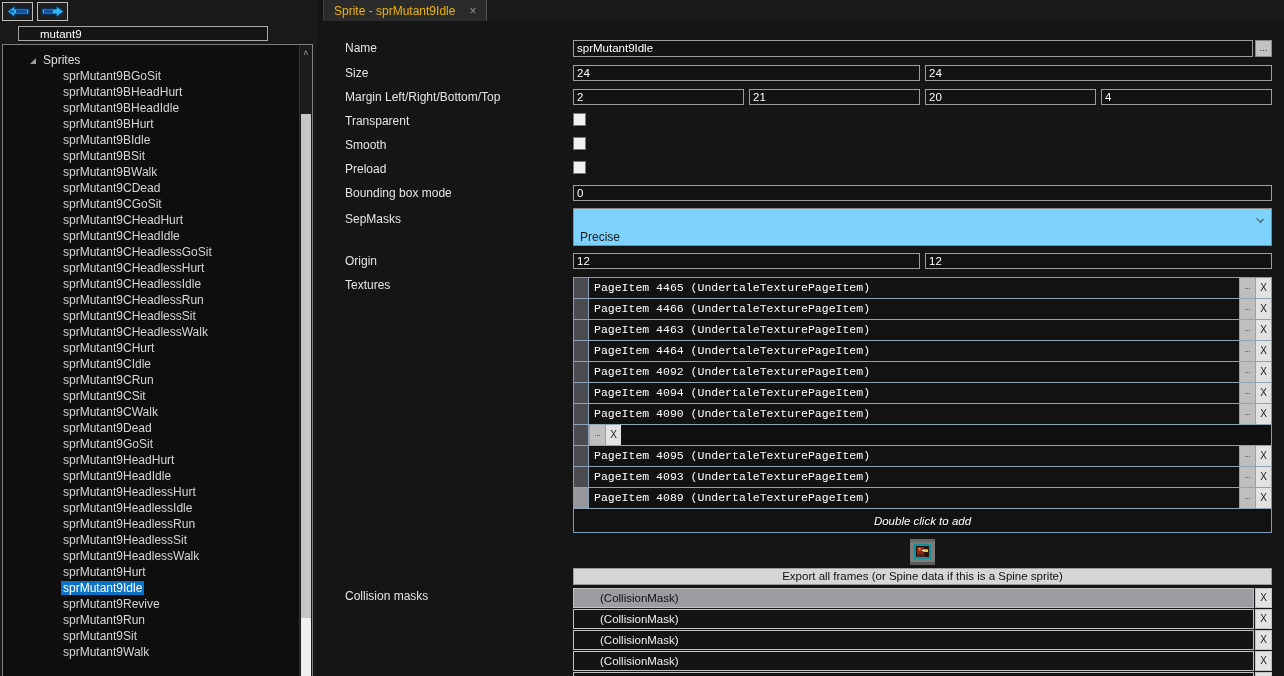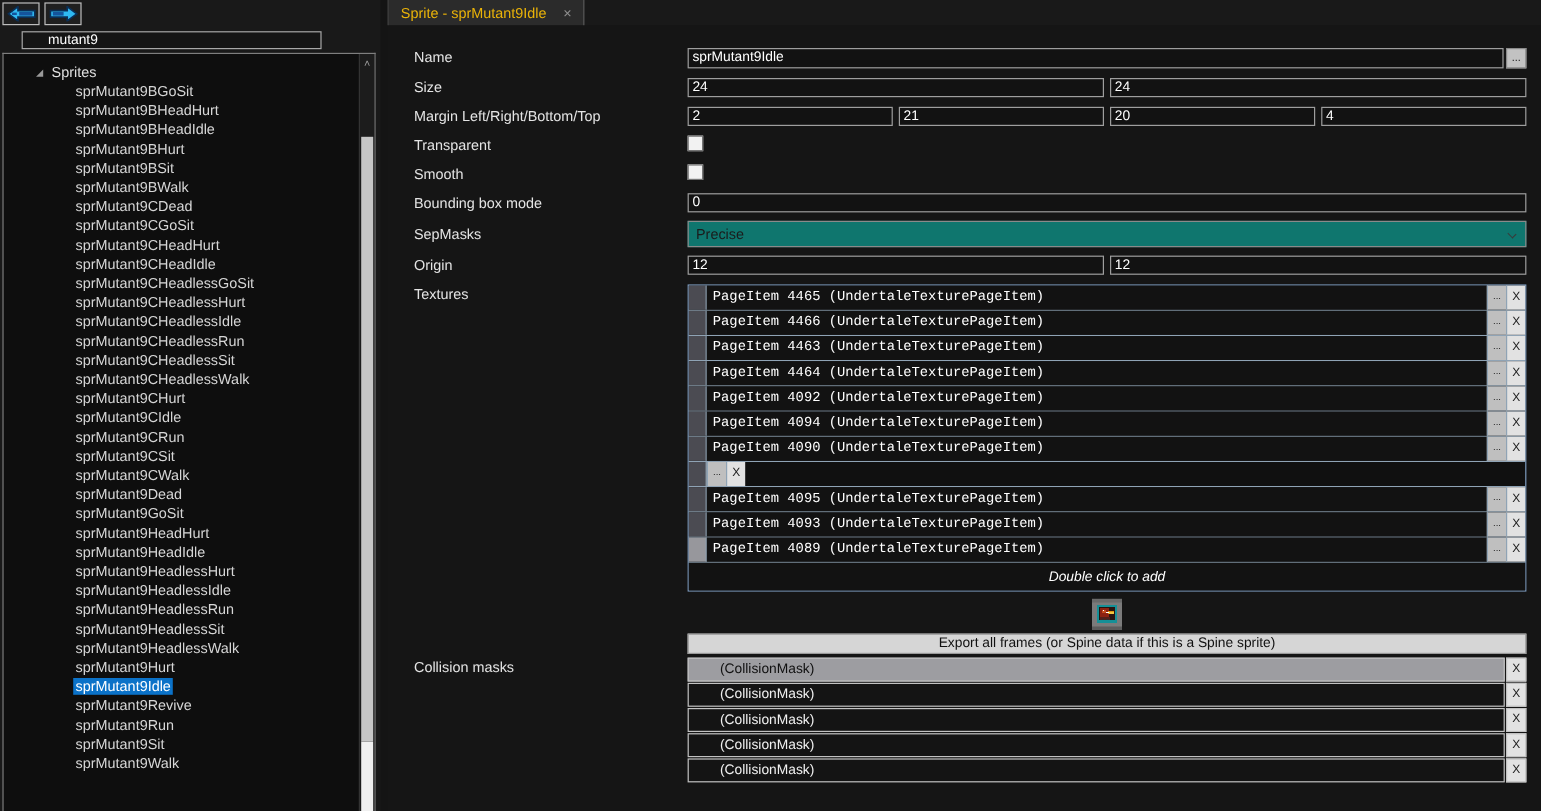--- a/index.html
+++ b/index.html
@@ -35,21 +35,21 @@
   .tab .t-close { font-size:12px; color:#8f8f8f; cursor:pointer; }
   .content { padding-top:19px; }
   .prop-row { display:flex; align-items:flex-start; margin:0 12px 8px 22px; }
   .prop-label { width:228px; flex:none; font-size:12px; color:#e4e4e4; padding-top:1px; }
   .prop-fields { flex:1; display:flex; gap:5px; min-width:0; }
   .tfield { height:16px; background:#121212; border:1px solid #9e9e9e; color:#fff; font-size:11.5px; line-height:14px; padding:0 3px; overflow:hidden; white-space:nowrap; }
   .grow { flex:1; }
   .more-btn { width:17px; height:17px; background:#c2c2c2; border:1px solid #8a8a8a; color:#1a1a1a; font-size:9px; line-height:15px; text-align:center; cursor:pointer; flex:none; }
   .checkbox { width:13px; height:13px; background:#f2f2f2; border:1px solid #767676; cursor:pointer; }
   .row-check { margin-bottom:9px; }
-  .dropdown { height:22px; background:#0f766e; border:1px solid #8a8a8a; color:#1b1b1b; font-size:12px; line-height:20px; padding:0 6px; position:relative; cursor:pointer; }
+  .dropdown { height:22px; background:#7dd3fc; border:1px solid #8a8a8a; color:#1b1b1b; font-size:12px; line-height:20px; padding:18px 6px; position:relative; cursor:pointer; }
   .dd-chevron { position:absolute; right:8px; top:7px; width:6px; height:6px; border-right:1px solid #3a3a3a; border-bottom:1px solid #3a3a3a; transform:rotate(45deg) scale(1,0.8); }
   
   .tex-list { border:1px solid #7e9cbe; background:#101010; width:100%; }
   .tex-row { display:flex; height:21px; border-bottom:1px solid #8fa3b5; }
   .tex-row .row-head { width:15px; flex:none; background:#4b4b52; border-right:1px solid #8fa3b5; cursor:pointer; }
   .tex-row .row-head.current { background:#97979c; }
   .tex-row .row-text { flex:1; background:#121212; color:#fff; font-size:11.5px; line-height:19px; padding:0 5px; overflow:hidden; white-space:nowrap;font-family:Liberation Mono, monospace; }
   .tex-row .cell-btn { width:16px; flex:none; border-left:1px solid #8fa3b5; text-align:center; cursor:pointer; }
   .tex-row .cell-more { background:#bfbfbf; color:#222; font-size:8px; line-height:18px; }
   .tex-row .cell-x { background:#e2e2e2; color:#222; font-size:10px; line-height:19px; }
@@ -97,20 +97,21 @@
     <div class="tree-items">
 
         <div class="tree-row"><span class="lbl">sprMutant9BGoSit</span></div>
 
         <div class="tree-row"><span class="lbl">sprMutant9BHeadHurt</span></div>
 
         <div class="tree-row"><span class="lbl">sprMutant9BHeadIdle</span></div>
 
         <div class="tree-row"><span class="lbl">sprMutant9BHurt</span></div>
 
+        <div class="tree-row"><span class="lbl">sprMutant9BIdle</span></div>
 
         <div class="tree-row"><span class="lbl">sprMutant9BSit</span></div>
 
         <div class="tree-row"><span class="lbl">sprMutant9BWalk</span></div>
 
         <div class="tree-row"><span class="lbl">sprMutant9CDead</span></div>
 
         <div class="tree-row"><span class="lbl">sprMutant9CGoSit</span></div>
 
         <div class="tree-row"><span class="lbl">sprMutant9CHeadHurt</span></div>
@@ -216,20 +217,26 @@
     </div>
 
     <div class="prop-row row-check">
       <div class="prop-label">Transparent</div>
       <div class="prop-fields">
           <div class="checkbox"></div>
         </div>
     </div>
     <div class="prop-row row-check">
       <div class="prop-label">Smooth</div>
+      <div class="prop-fields">
+          <div class="checkbox"></div>
+        </div>
+    </div>
+    <div class="prop-row row-check">
+      <div class="prop-label">Preload</div>
       <div class="prop-fields">
           <div class="checkbox"></div>
         </div>
     </div>
 
     <div class="prop-row" style="margin-bottom:7px;">
       <div class="prop-label">Bounding box mode</div>
       <div class="prop-fields">
         <div class="tfield grow">0</div>
       </div>

